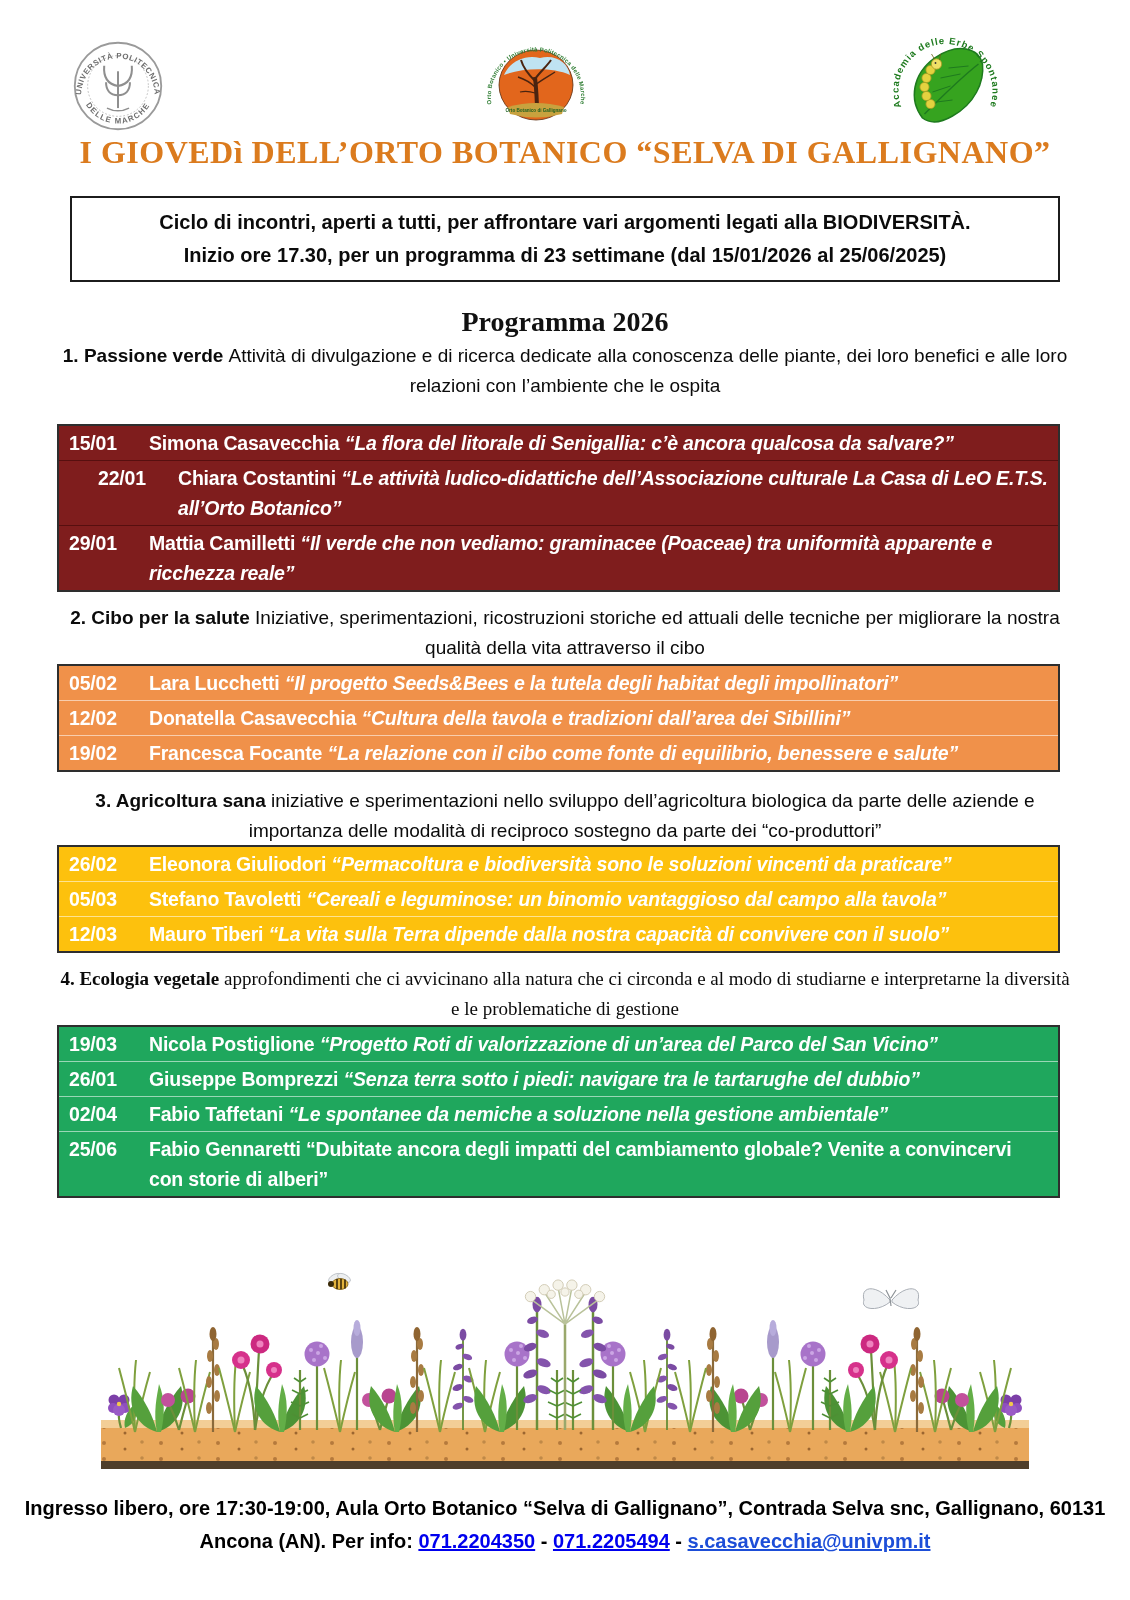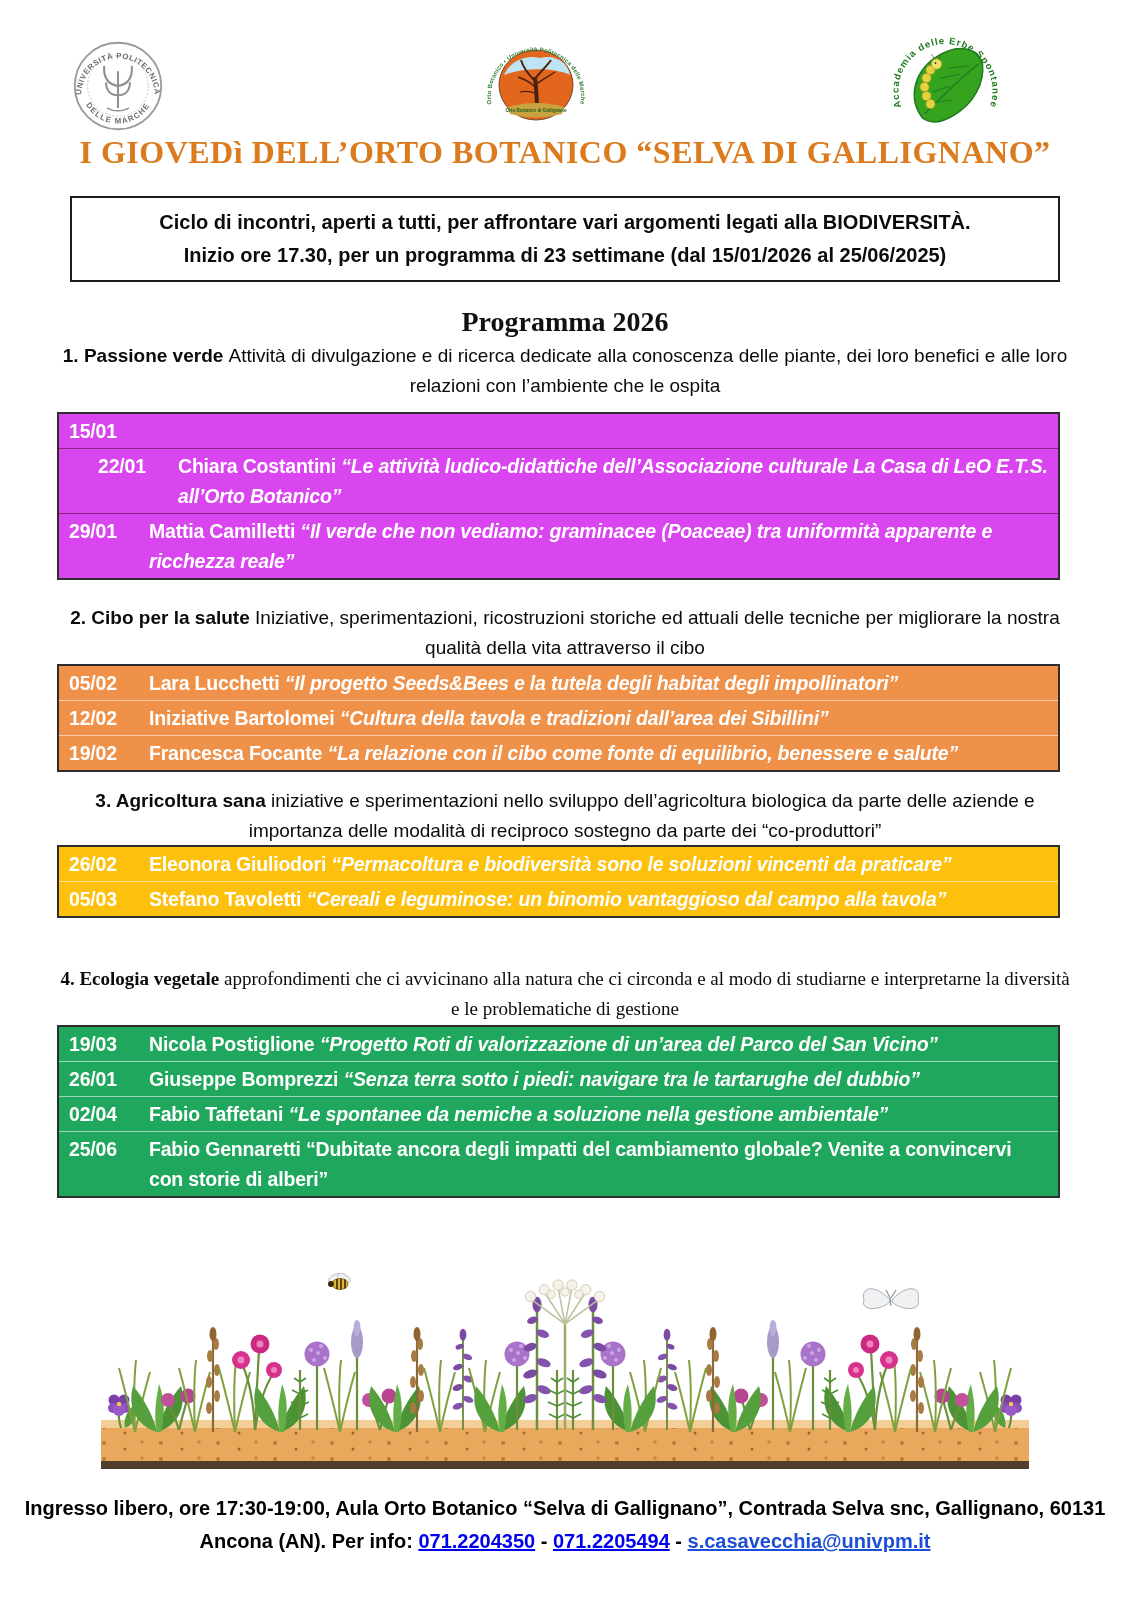--- a/index.html
+++ b/index.html
@@ -279,58 +279,63 @@
   </svg>
 
   <div class="footer">
     <div>Ingresso libero, ore 17:30-19:00, Aula Orto Botanico “Selva di Gallignano”, Contrada Selva snc, Gallignano, 60131</div>
     <div>
       <span>Ancona (AN). Per info: </span><span id="footer-links"><a style="color: rgb(0, 0, 238);">071.2204350</a> - <a style="color: rgb(0, 0, 238);">071.2205494</a> - <a style="color: #1d4ed8;">s.casavecchia@univpm.it</a></span>
     </div>
   </div>
 
 <div class="sec-head" style="top: 341px;"><span class="sec-lead">1. Passione verde </span><span>Attività di divulgazione e di ricerca dedicate alla conoscenza delle piante, dei loro benefici e alle loro relazioni con l’ambiente che le ospita</span></div>
-    <div class="talks" style="top: 412px; background: #d946ef;">
+    <div class="talks" style="top: 424px; background: #7f1d1d;">
       <div class="talk-row">
         <span class="talk-date">15/01</span>
+        <span class="talk-text"><span>Simona Casavecchia </span><span class="talk-title it">“La flora del litorale di Senigallia: c’è ancora qualcosa da salvare?”</span></span>
       </div>
       <div class="talk-row" style="border-top: 1px solid rgba(40, 0, 0, 0.45); padding-left: 29px;">
         <span class="talk-date">22/01</span>
         <span class="talk-text"><span>Chiara Costantini </span><span class="talk-title it">“Le attività ludico-didattiche dell’Associazione culturale La Casa di LeO E.T.S. all’Orto Botanico”</span></span>
       </div>
       <div class="talk-row" style="border-top: 1px solid rgba(40, 0, 0, 0.45);">
         <span class="talk-date">29/01</span>
         <span class="talk-text"><span>Mattia Camilletti </span><span class="talk-title it">“Il verde che non vediamo: graminacee (Poaceae) tra uniformità apparente e ricchezza reale”</span></span>
       </div>
     </div>
     <div class="sec-head" style="top: 603px;"><span class="sec-lead">2. Cibo per la salute </span><span>Iniziative, sperimentazioni, ricostruzioni storiche ed attuali delle tecniche per migliorare la nostra qualità della vita attraverso il cibo</span></div>
     <div class="talks" style="top: 664px; background: rgb(240, 145, 74);">
       <div class="talk-row">
         <span class="talk-date">05/02</span>
         <span class="talk-text"><span>Lara Lucchetti </span><span class="talk-title it">“Il progetto Seeds&amp;Bees e la tutela degli habitat degli impollinatori”</span></span>
       </div>
       <div class="talk-row" style="border-top: 1px solid rgba(255, 255, 255, 0.55);">
         <span class="talk-date">12/02</span>
-        <span class="talk-text"><span>Iniziative Bartolomei </span><span class="talk-title it">“Cultura della tavola e tradizioni dall’area dei Sibillini”</span></span>
+        <span class="talk-text"><span>Donatella Casavecchia </span><span class="talk-title it">“Cultura della tavola e tradizioni dall’area dei Sibillini”</span></span>
       </div>
       <div class="talk-row" style="border-top: 1px solid rgba(255, 255, 255, 0.55);">
         <span class="talk-date">19/02</span>
         <span class="talk-text"><span>Francesca Focante </span><span class="talk-title it">“La relazione con il cibo come fonte di equilibrio, benessere e salute”</span></span>
       </div>
     </div>
     <div class="sec-head" style="top: 786px;"><span class="sec-lead">3. Agricoltura sana </span><span>iniziative e sperimentazioni nello sviluppo dell’agricoltura biologica da parte delle aziende e importanza delle modalità di reciproco sostegno da parte dei “co-produttori”</span></div>
     <div class="talks" style="top: 845px; background: rgb(253, 193, 13);">
       <div class="talk-row">
         <span class="talk-date">26/02</span>
         <span class="talk-text"><span>Eleonora Giuliodori </span><span class="talk-title it">“Permacoltura e biodiversità sono le soluzioni vincenti da praticare”</span></span>
       </div>
       <div class="talk-row" style="border-top: 1px solid rgba(255, 255, 255, 0.55);">
         <span class="talk-date">05/03</span>
         <span class="talk-text"><span>Stefano Tavoletti </span><span class="talk-title it">“Cereali e leguminose: un binomio vantaggioso dal campo alla tavola”</span></span>
       </div>
+      <div class="talk-row" style="border-top: 1px solid rgba(255, 255, 255, 0.55);">
+        <span class="talk-date">12/03</span>
+        <span class="talk-text"><span>Mauro Tiberi </span><span class="talk-title it">“La vita sulla Terra dipende dalla nostra capacità di convivere con il suolo”</span></span>
+      </div>
     </div>
     <div class="sec-head" style="top: 964px; font-family: Liberation Serif, serif;"><span class="sec-lead">4. Ecologia vegetale </span><span>approfondimenti che ci avvicinano alla natura che ci circonda e al modo di studiarne e interpretarne la diversità e le problematiche di gestione</span></div>
     <div class="talks" style="top: 1025px; background: rgb(31, 167, 93);">
       <div class="talk-row">
         <span class="talk-date">19/03</span>
         <span class="talk-text"><span>Nicola Postiglione </span><span class="talk-title it">“Progetto Roti di valorizzazione di un’area del Parco del San Vicino”</span></span>
       </div>
       <div class="talk-row" style="border-top: 1px solid rgba(255, 255, 255, 0.55);">
         <span class="talk-date">26/01</span>
         <span class="talk-text"><span>Giuseppe Bomprezzi </span><span class="talk-title it">“Senza terra sotto i piedi: navigare tra le tartarughe del dubbio”</span></span>

